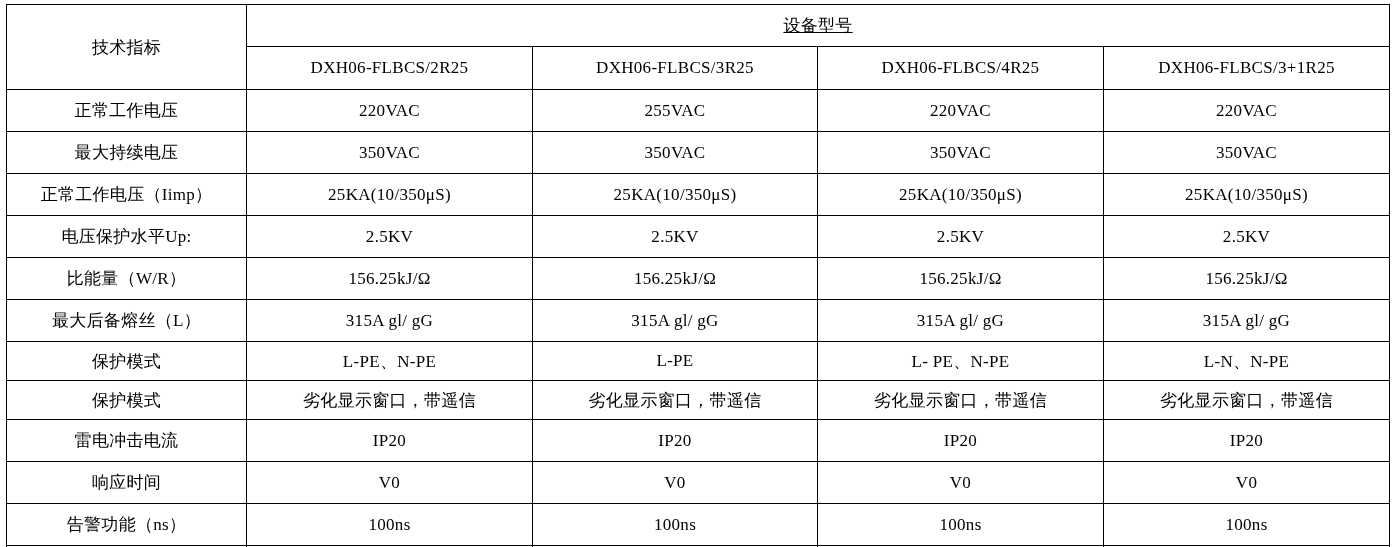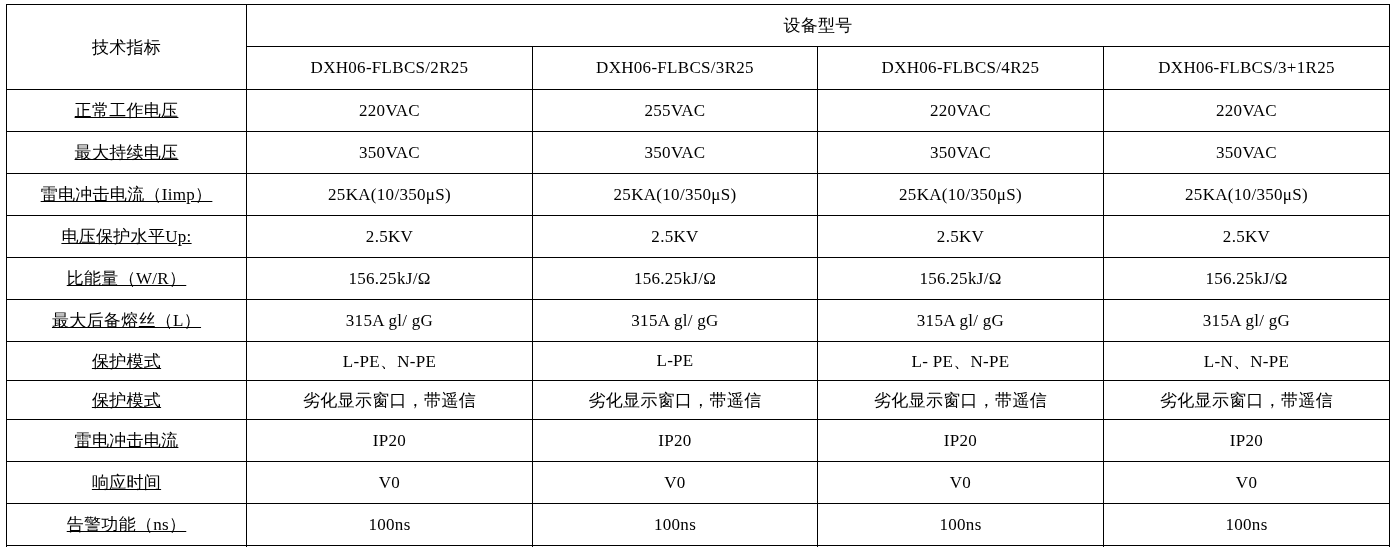--- a/index.html
+++ b/index.html
@@ -39,25 +39,25 @@
   col.c0 { width: 240px; }
   col.c1 { width: 286px; }
   col.c2 { width: 285px; }
   col.c3 { width: 286px; }
   col.c4 { width: 286px; }
 
   .rowhead {
     text-align: left;
     padding-left: 10px;
     font-size: 17px;
-    text-decoration: underline;
   }
   .grouphead {
     font-size: 17px;
     height: 41px;
+    text-decoration: underline;
   }
   .modelhead {
     font-size: 17px;
     height: 42px;
   }
   .corner {
     text-align: left;
     padding-left: 10px;
     font-size: 17px;
     vertical-align: middle;
@@ -98,21 +98,21 @@
         <td>220VAC</td>
       </tr>
       <tr class="datarow">
         <td class="rowhead">最大持续电压</td>
         <td>350VAC</td>
         <td>350VAC</td>
         <td>350VAC</td>
         <td>350VAC</td>
       </tr>
       <tr class="datarow">
-        <td class="rowhead">雷电冲击电流（Iimp）</td>
+        <td class="rowhead">正常工作电压（Iimp）</td>
         <td class="tight">25KA(10/350μS)</td>
         <td class="tight">25KA(10/350μS)</td>
         <td class="tight">25KA(10/350μS)</td>
         <td class="tight">25KA(10/350μS)</td>
       </tr>
       <tr class="datarow">
         <td class="rowhead">电压保护水平Up:</td>
         <td>2.5KV</td>
         <td>2.5KV</td>
         <td>2.5KV</td>

